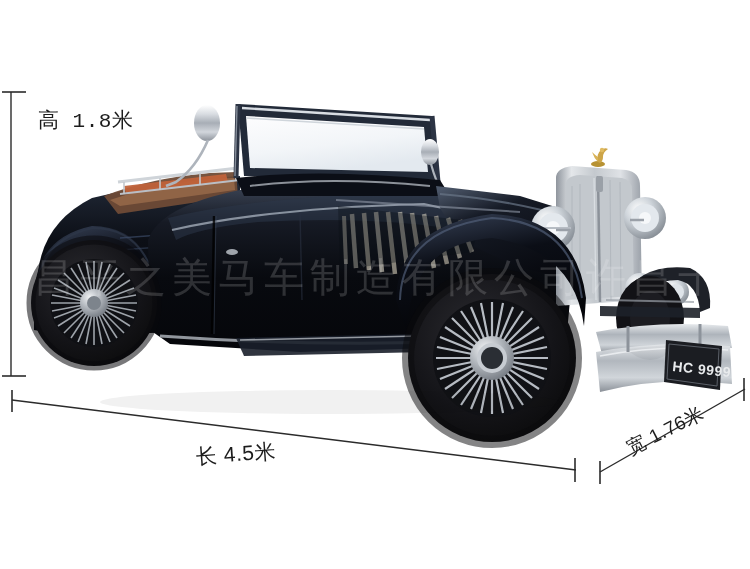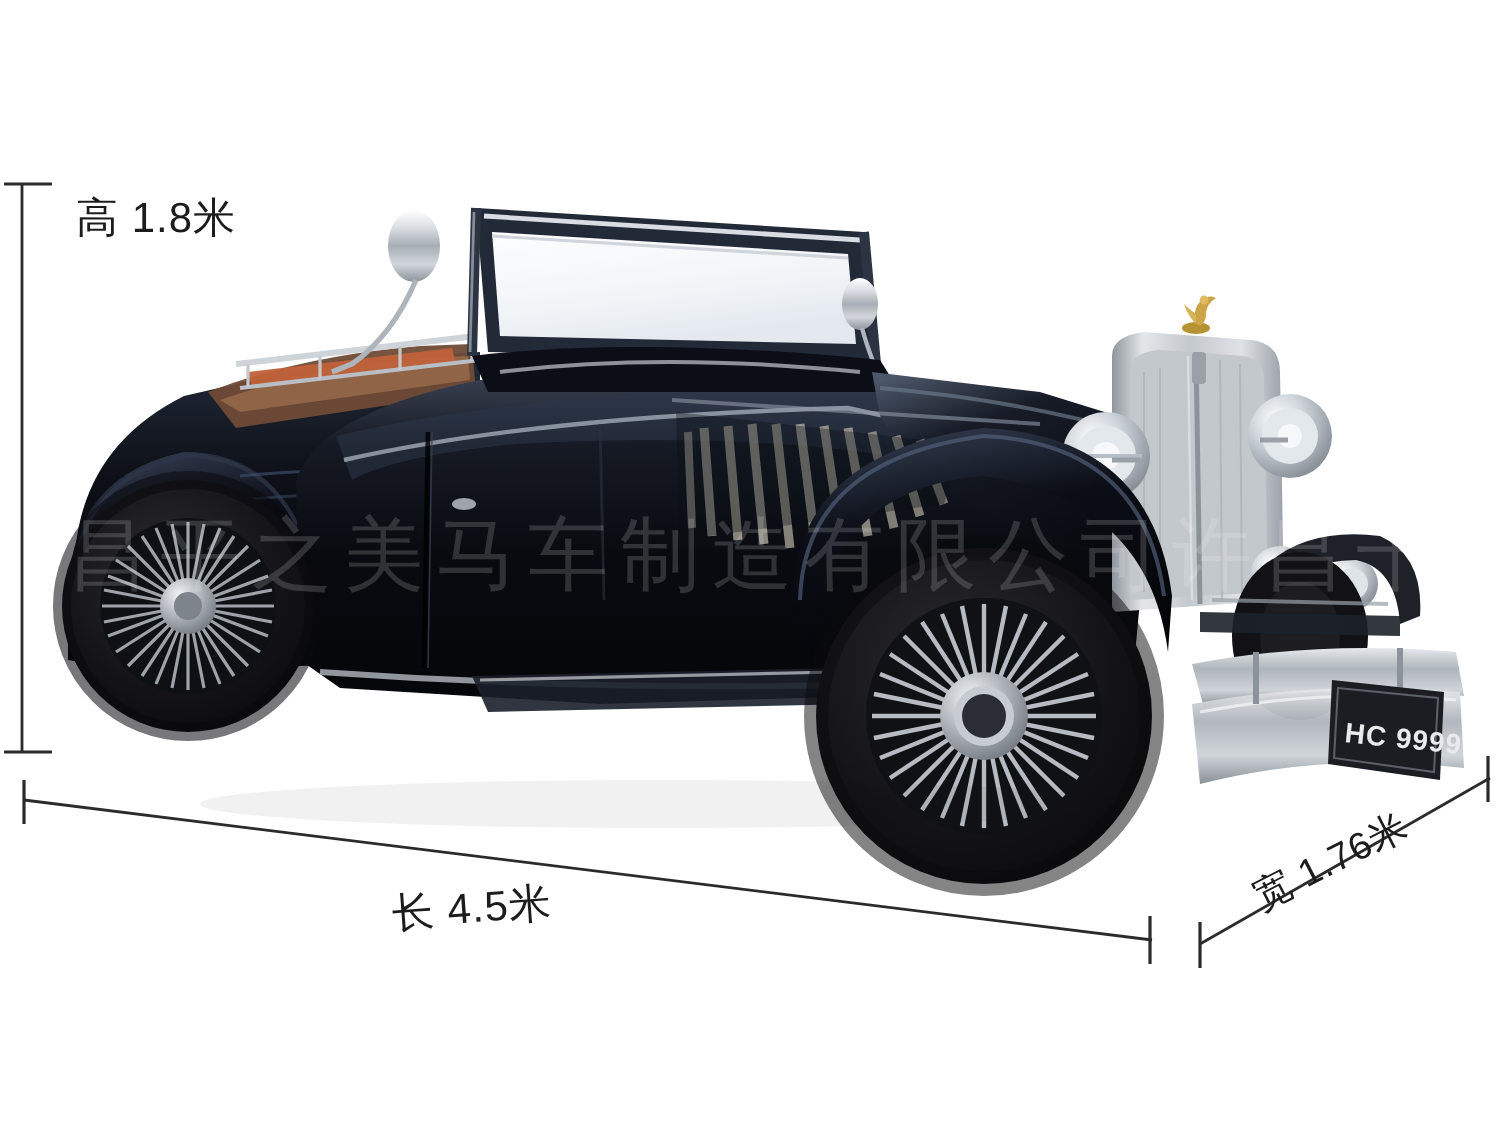--- a/index.html
+++ b/index.html
@@ -38,21 +38,21 @@
     stroke-width: 1.6;
   }
   .dim-label {
     position: absolute;
     color: #1c1c1c;
     font-size: 21px;
     letter-spacing: 0.5px;
     white-space: nowrap;
     font-family: "Liberation Sans", "DejaVu Sans", sans-serif;
   }
-  #label-height { left: 38px; top: 95px; }
+  #label-height { left: 38px; top: 106px; font-family: Liberation Mono, monospace; }
   #label-length {
     left: 196px; top: 443px;
     transform: rotate(-4.2deg);
     transform-origin: left center;
   }
   #label-width {
     left: 628px; top: 437px;
     transform: rotate(-27deg);
     transform-origin: left center;
     font-size: 19px;

